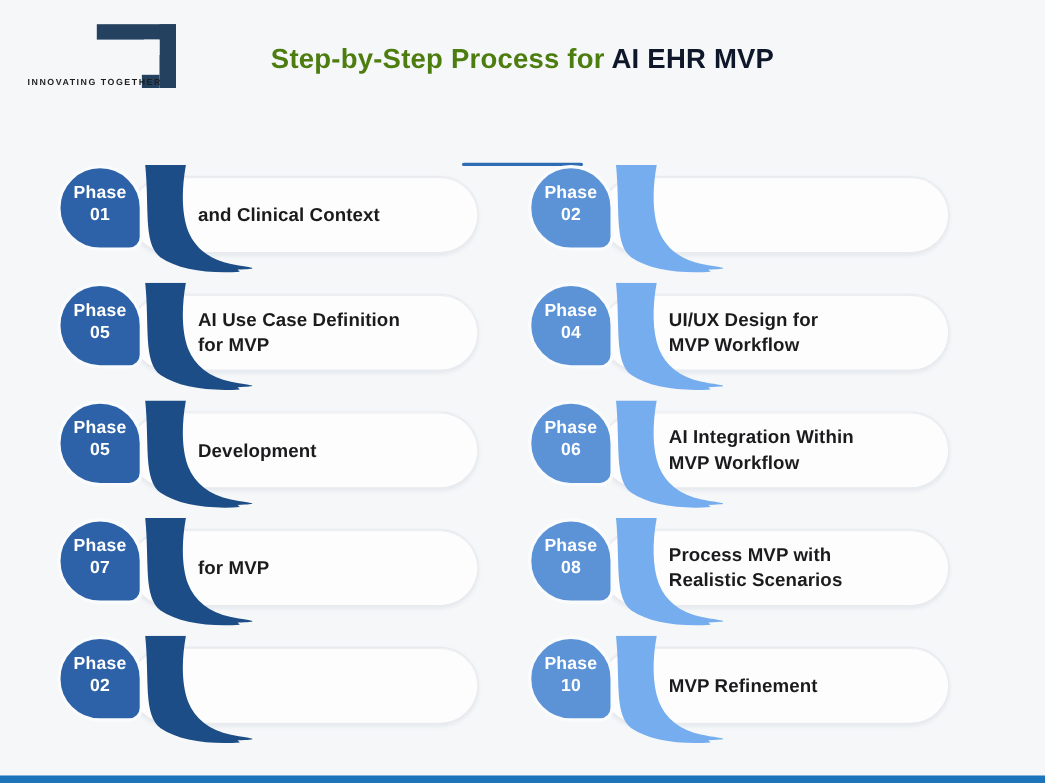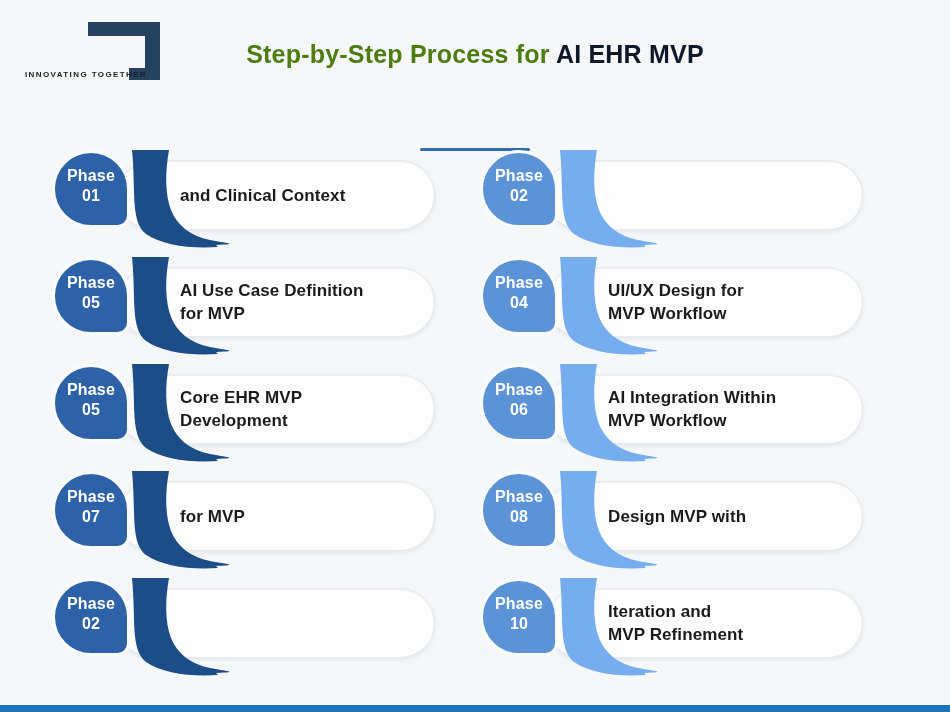--- a/index.html
+++ b/index.html
@@ -157,21 +157,20 @@
   <svg class="ribbon" viewBox="0 0 140 100" preserveAspectRatio="none">
       <path d="M22 0 L59 0 C55 22,55 44,61 60 C67 75,80 86,100 90 C115 93,132 94,106 95 L108 97 C80 99,52 95,36 84 C20 72,26 40,22 0 Z"></path>
     </svg>
   <div class="bubble">
       <div class="bubble-inner">
         <span>Phase</span>
         <span>05</span>
       </div>
     </div>
   <div class="item-text">
-      <div>Core EHR MVP</div>
       <div>Development</div>
     </div>
 </div>
 <div class="item light" style="left:478px;top:364px;">
   <div class="pill"></div>
   <svg class="ribbon" viewBox="0 0 140 100" preserveAspectRatio="none">
       <path d="M22 0 L59 0 C55 22,55 44,61 60 C67 75,80 86,100 90 C115 93,132 94,106 95 L108 97 C80 99,52 95,36 84 C20 72,26 40,22 0 Z"></path>
     </svg>
   <div class="bubble">
       <div class="bubble-inner">
@@ -205,21 +204,22 @@
   <svg class="ribbon" viewBox="0 0 140 100" preserveAspectRatio="none">
       <path d="M22 0 L59 0 C55 22,55 44,61 60 C67 75,80 86,100 90 C115 93,132 94,106 95 L108 97 C80 99,52 95,36 84 C20 72,26 40,22 0 Z"></path>
     </svg>
   <div class="bubble">
       <div class="bubble-inner">
         <span>Phase</span>
         <span>08</span>
       </div>
     </div>
   <div class="item-text">
-      <div>Design MVP with</div>
+      <div>Process MVP with</div>
+      <div>Realistic Scenarios</div>
     </div>
 </div>
 
 <div class="item dark" style="left:50px;top:578px;">
   <div class="pill"></div>
   <svg class="ribbon" viewBox="0 0 140 100" preserveAspectRatio="none">
       <path d="M22 0 L59 0 C55 22,55 44,61 60 C67 75,80 86,100 90 C115 93,132 94,106 95 L108 97 C80 99,52 95,36 84 C20 72,26 40,22 0 Z"></path>
     </svg>
   <div class="bubble">
       <div class="bubble-inner">
@@ -233,18 +233,17 @@
   <svg class="ribbon" viewBox="0 0 140 100" preserveAspectRatio="none">
       <path d="M22 0 L59 0 C55 22,55 44,61 60 C67 75,80 86,100 90 C115 93,132 94,106 95 L108 97 C80 99,52 95,36 84 C20 72,26 40,22 0 Z"></path>
     </svg>
   <div class="bubble">
       <div class="bubble-inner">
         <span>Phase</span>
         <span>10</span>
       </div>
     </div>
   <div class="item-text">
-      <div>Iteration and</div>
       <div>MVP Refinement</div>
     </div>
 </div>
 
 <div class="footer-bar"></div>
 
 </body></html>

